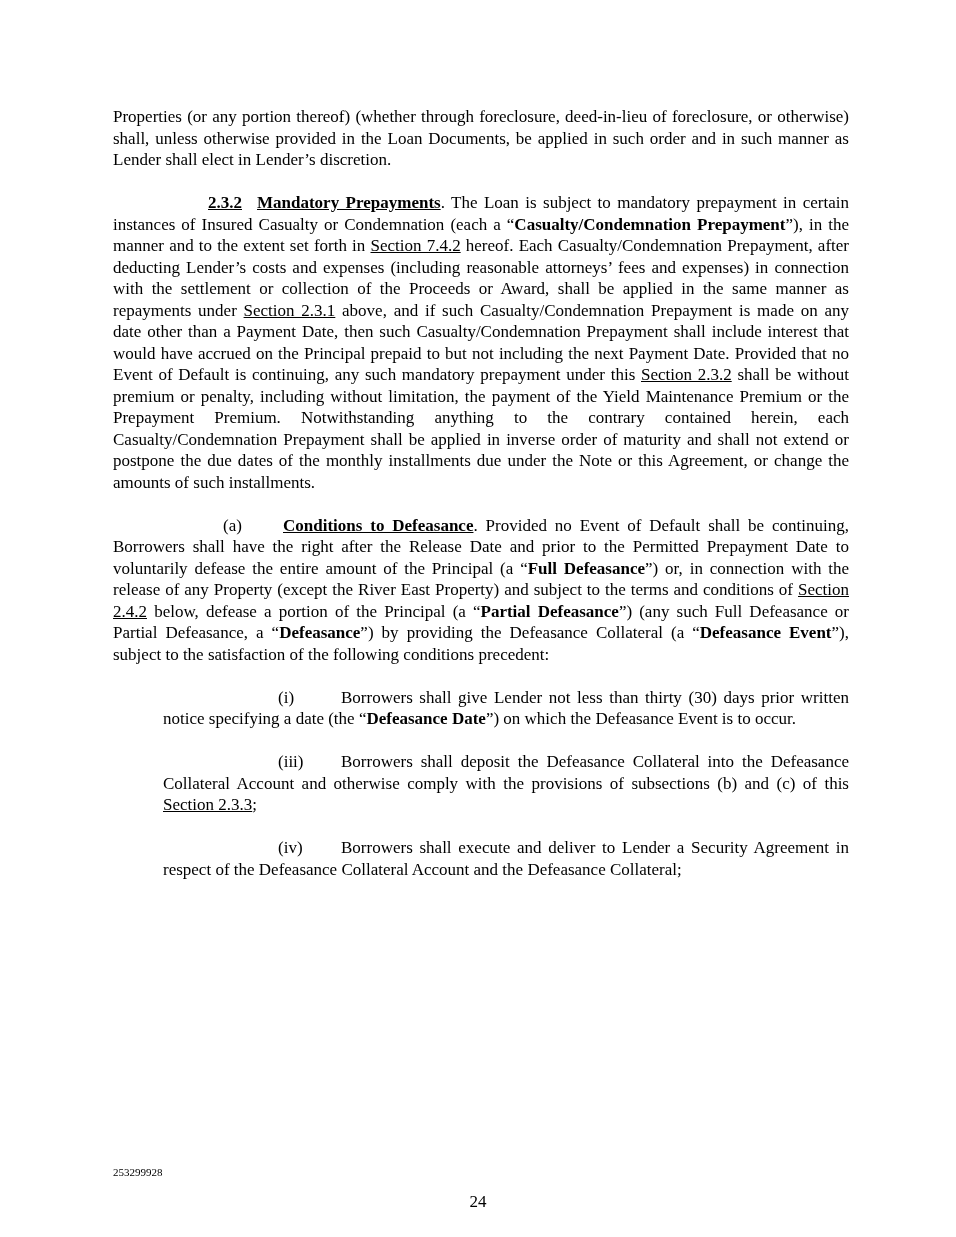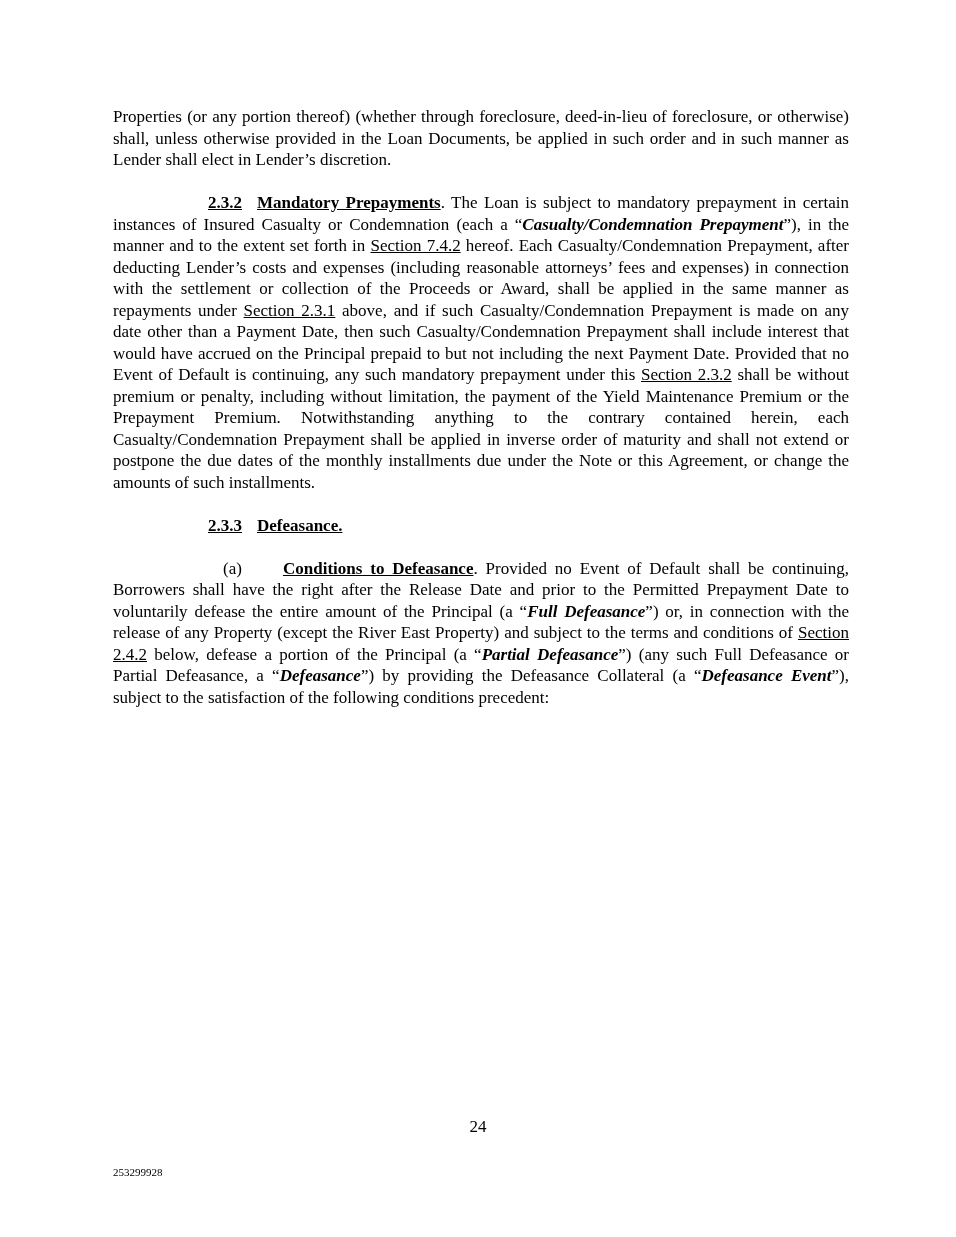--- a/index.html
+++ b/index.html
@@ -34,25 +34,25 @@
   p.body   { text-indent: 0; }
   p.h      { text-indent: 95px; }
   p.a      { text-indent: 110px; }
   p.sub    { margin-left: 50px; text-indent: 115px; }
   
   p.h  > .label { display: inline-block; width: 49px; text-indent: 0; text-decoration: underline; }
   p.a  > .label { display: inline-block; width: 60px; text-indent: 0; }
   p.sub > .label { display: inline-block; width: 63px; text-indent: 0; }
   
   .b { font-weight: bold; }
-  .i { font-style: italic; }
+  .i { }
   .u { text-decoration: underline; font-family: Liberation Serif, serif; }
   .page-number {
     position: absolute;
-    top: 1116px;
+    top: 1191px;
     left: 0;
     width: 100%;
     text-align: center;
     font-size: 17px;
     line-height: 21.5px;
   }
   .footer-id {
     position: absolute;
     top: 1166px;
     left: 113px;
@@ -60,18 +60,20 @@
     line-height: 13px;
   }
 </style>
 </head>
 <body>
 
 <div class="page">
   <div class="content" id="doc-content">
       <p class="para body"><span>Properties (or any portion thereof) (whether through foreclosure, deed-in-lieu of foreclosure, or otherwise) shall, unless otherwise provided in the Loan Documents, be applied in such order and in such manner as Lender shall elect in Lender’s discretion.</span></p>
       <p class="para h"><span class="label b">2.3.2</span><span class="b u">Mandatory Prepayments</span><span>.  The Loan is subject to mandatory prepayment in certain instances of Insured Casualty or Condemnation (each a “</span><span class="b i">Casualty/Condemnation Prepayment</span><span>”), in the manner and to the extent set forth in </span><span class="u">Section 7.4.2</span><span> hereof.  Each Casualty/Condemnation Prepayment, after deducting Lender’s costs and expenses (including reasonable attorneys’ fees and expenses) in connection with the settlement or collection of the Proceeds or Award, shall be applied in the same manner as repayments under </span><span class="u">Section 2.3.1</span><span> above, and if such Casualty/Condemnation Prepayment is made on any date other than a Payment Date, then such Casualty/Condemnation Prepayment shall include interest that would have accrued on the Principal prepaid to but not including the next Payment Date.  Provided that no Event of Default is continuing, any such mandatory prepayment under this </span><span class="u">Section 2.3.2</span><span> shall be without premium or penalty, including without limitation, the payment of the Yield Maintenance Premium or the Prepayment Premium.  Notwithstanding anything to the contrary contained herein, each Casualty/Condemnation Prepayment shall be applied in inverse order of maturity and shall not extend or postpone the due dates of the monthly installments due under the Note or this Agreement, or change the amounts of such installments.</span></p>
-      <p class="para h"><span class="label b">2.3.3</span><span class="b u">Defeasance.</span></p>
       <p class="para a"><span class="label">(a)</span><span class="b u">Conditions to Defeasance</span><span>.  Provided no Event of Default shall be continuing, Borrowers shall have the right after the Release Date and prior to the Permitted Prepayment Date to voluntarily defease the entire amount of the Principal (a “</span><span class="b i">Full Defeasance</span><span>”) or, in connection with the release of any Property (except the River East Property) and subject to the terms and conditions of </span><span class="u">Section 2.4.2</span><span> below, defease a portion of the Principal (a “</span><span class="b i">Partial Defeasance</span><span>”) (any such Full Defeasance or Partial Defeasance, a “</span><span class="b i">Defeasance</span><span>”) by providing the Defeasance Collateral (a “</span><span class="b i">Defeasance Event</span><span>”), subject to the satisfaction of the following conditions precedent:</span></p>
+      <p class="para sub"><span class="label">(i)</span><span>Borrowers shall give Lender not less than thirty (30) days prior written notice specifying a date (the “</span><span class="b i">Defeasance Date</span><span>”) on which the Defeasance Event is to occur.</span></p>
+      <p class="para sub"><span class="label">(iii)</span><span>Borrowers shall deposit the Defeasance Collateral into the Defeasance Collateral Account and otherwise comply with the provisions of subsections (b) and (c) of this </span><span class="u">Section 2.3.3</span><span>;</span></p>
+      <p class="para sub"><span class="label">(iv)</span><span>Borrowers shall execute and deliver to Lender a Security Agreement in respect of the Defeasance Collateral Account and the Defeasance Collateral;</span></p>
     </div>
   <div class="page-number">24</div>
   <div class="footer-id">253299928</div>
 </div>
 
 </body></html>

